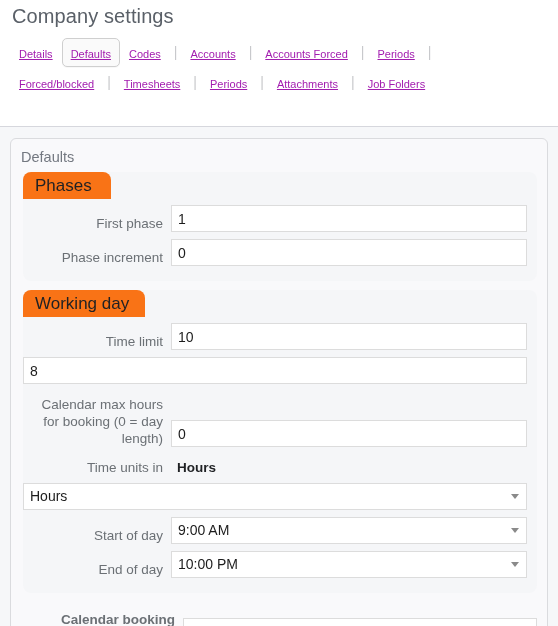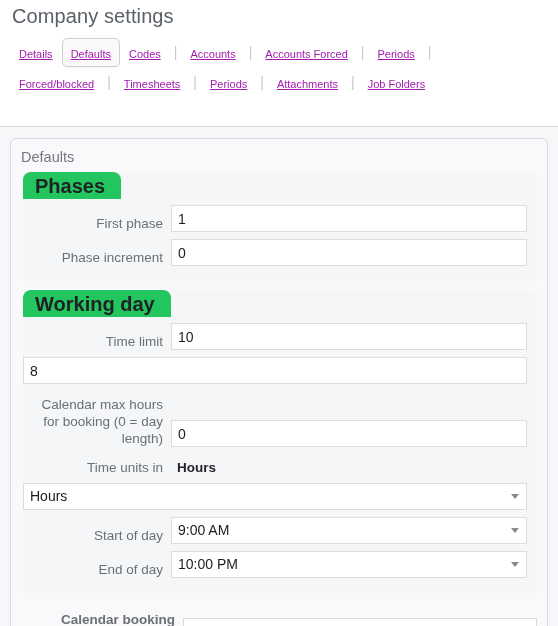--- a/index.html
+++ b/index.html
@@ -110,29 +110,28 @@
   .group {
     background: #f5f6f8;
     border-radius: 8px;
     margin-bottom: 9px;
     position: relative;
     padding-bottom: 8px;
   }
 
   .group-legend {
     display: inline-block;
-    background: #22c55e;
+    background: #f97316;
     border-top-left-radius: 8px;
     border-top-right-radius: 8px;
-    font-size: 20px;
+    font-size: 17px;
     color: #1f2124;
     padding: 6px 16px 5px 12px;
     line-height: 16px;
     min-width: 60px;
-    font-weight: bold;
   }
 
   .group-fields {
     padding: 6px 10px 0 0;
   }
 
   
   .row {
     display: flex;
     align-items: flex-end;

